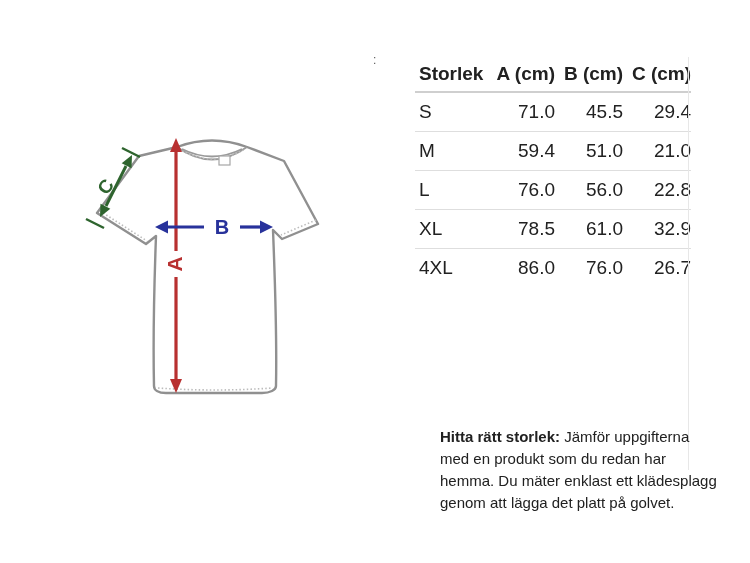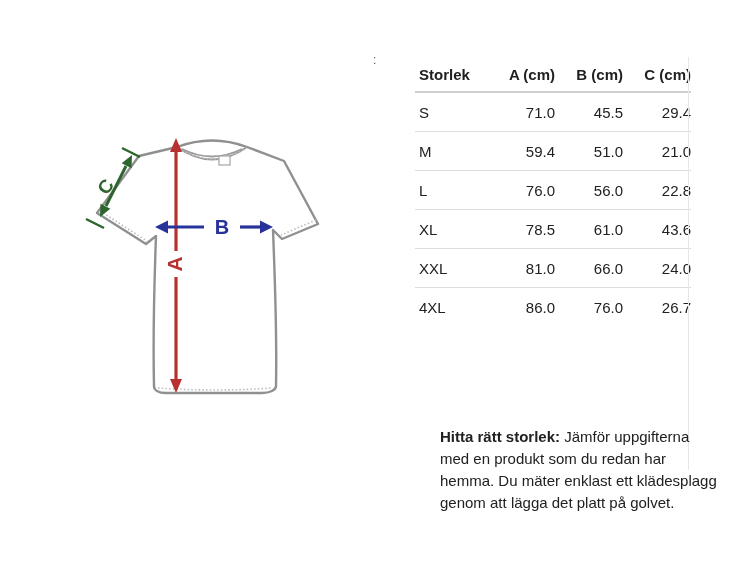--- a/index.html
+++ b/index.html
@@ -1,21 +1,21 @@
 <!DOCTYPE html>
 <html><head>
 <meta charset="utf-8">
 <style>
   html,body{margin:0;padding:0;background:#fff;}
   .stage{position:relative;width:750px;height:563px;background:#ffffff;overflow:hidden;
          font-family:"Liberation Sans",sans-serif;color:#212121;}
   .diagram-svg{position:absolute;left:0;top:0;}
   .stray{position:absolute;left:373px;top:53px;font-size:12px;color:#5a5a5a;}
   .table-wrap{position:absolute;left:415px;top:57px;width:272px;}
-  table.size{border-collapse:collapse;width:272px;table-layout:fixed;font-size:15px;}
+  table.size{border-collapse:collapse;width:272px;table-layout:fixed;font-size:19px;}
   table.size th{font-weight:bold;height:34px;vertical-align:middle;
                 border-bottom:2px solid #cfcfcf;padding:0;}
   table.size td{height:38px;vertical-align:middle;padding:0;font-weight:normal;}
   table.size tbody tr{border-bottom:1px solid #dedede;}
   table.size tbody tr:last-child{border-bottom:none;}
   .col-size{width:68px;text-align:left;padding-left:4px !important;}
   .col-num{width:68px;text-align:right;}
   td.col-size{font-weight:bold;}
   .vline{position:absolute;left:688px;top:57px;width:1px;height:413px;background:#e7e7e7;}
   .help{position:absolute;left:440px;top:411px;width:278px;font-size:15px;
@@ -118,27 +118,21 @@
         <tr>
           <td class="col-size">L</td>
           <td class="col-num">76.0</td>
           <td class="col-num">56.0</td>
           <td class="col-num">22.8</td>
         </tr>
         <tr>
           <td class="col-size">XL</td>
           <td class="col-num">78.5</td>
           <td class="col-num">61.0</td>
-          <td class="col-num">43.6</td>
-        </tr>
-        <tr>
-          <td class="col-size">XXL</td>
-          <td class="col-num">81.0</td>
-          <td class="col-num">66.0</td>
-          <td class="col-num">24.0</td>
+          <td class="col-num">32.9</td>
         </tr>
         <tr>
           <td class="col-size">4XL</td>
           <td class="col-num">86.0</td>
           <td class="col-num">76.0</td>
           <td class="col-num">26.7</td>
         </tr>
       </tbody>
     </table>
   </div>

